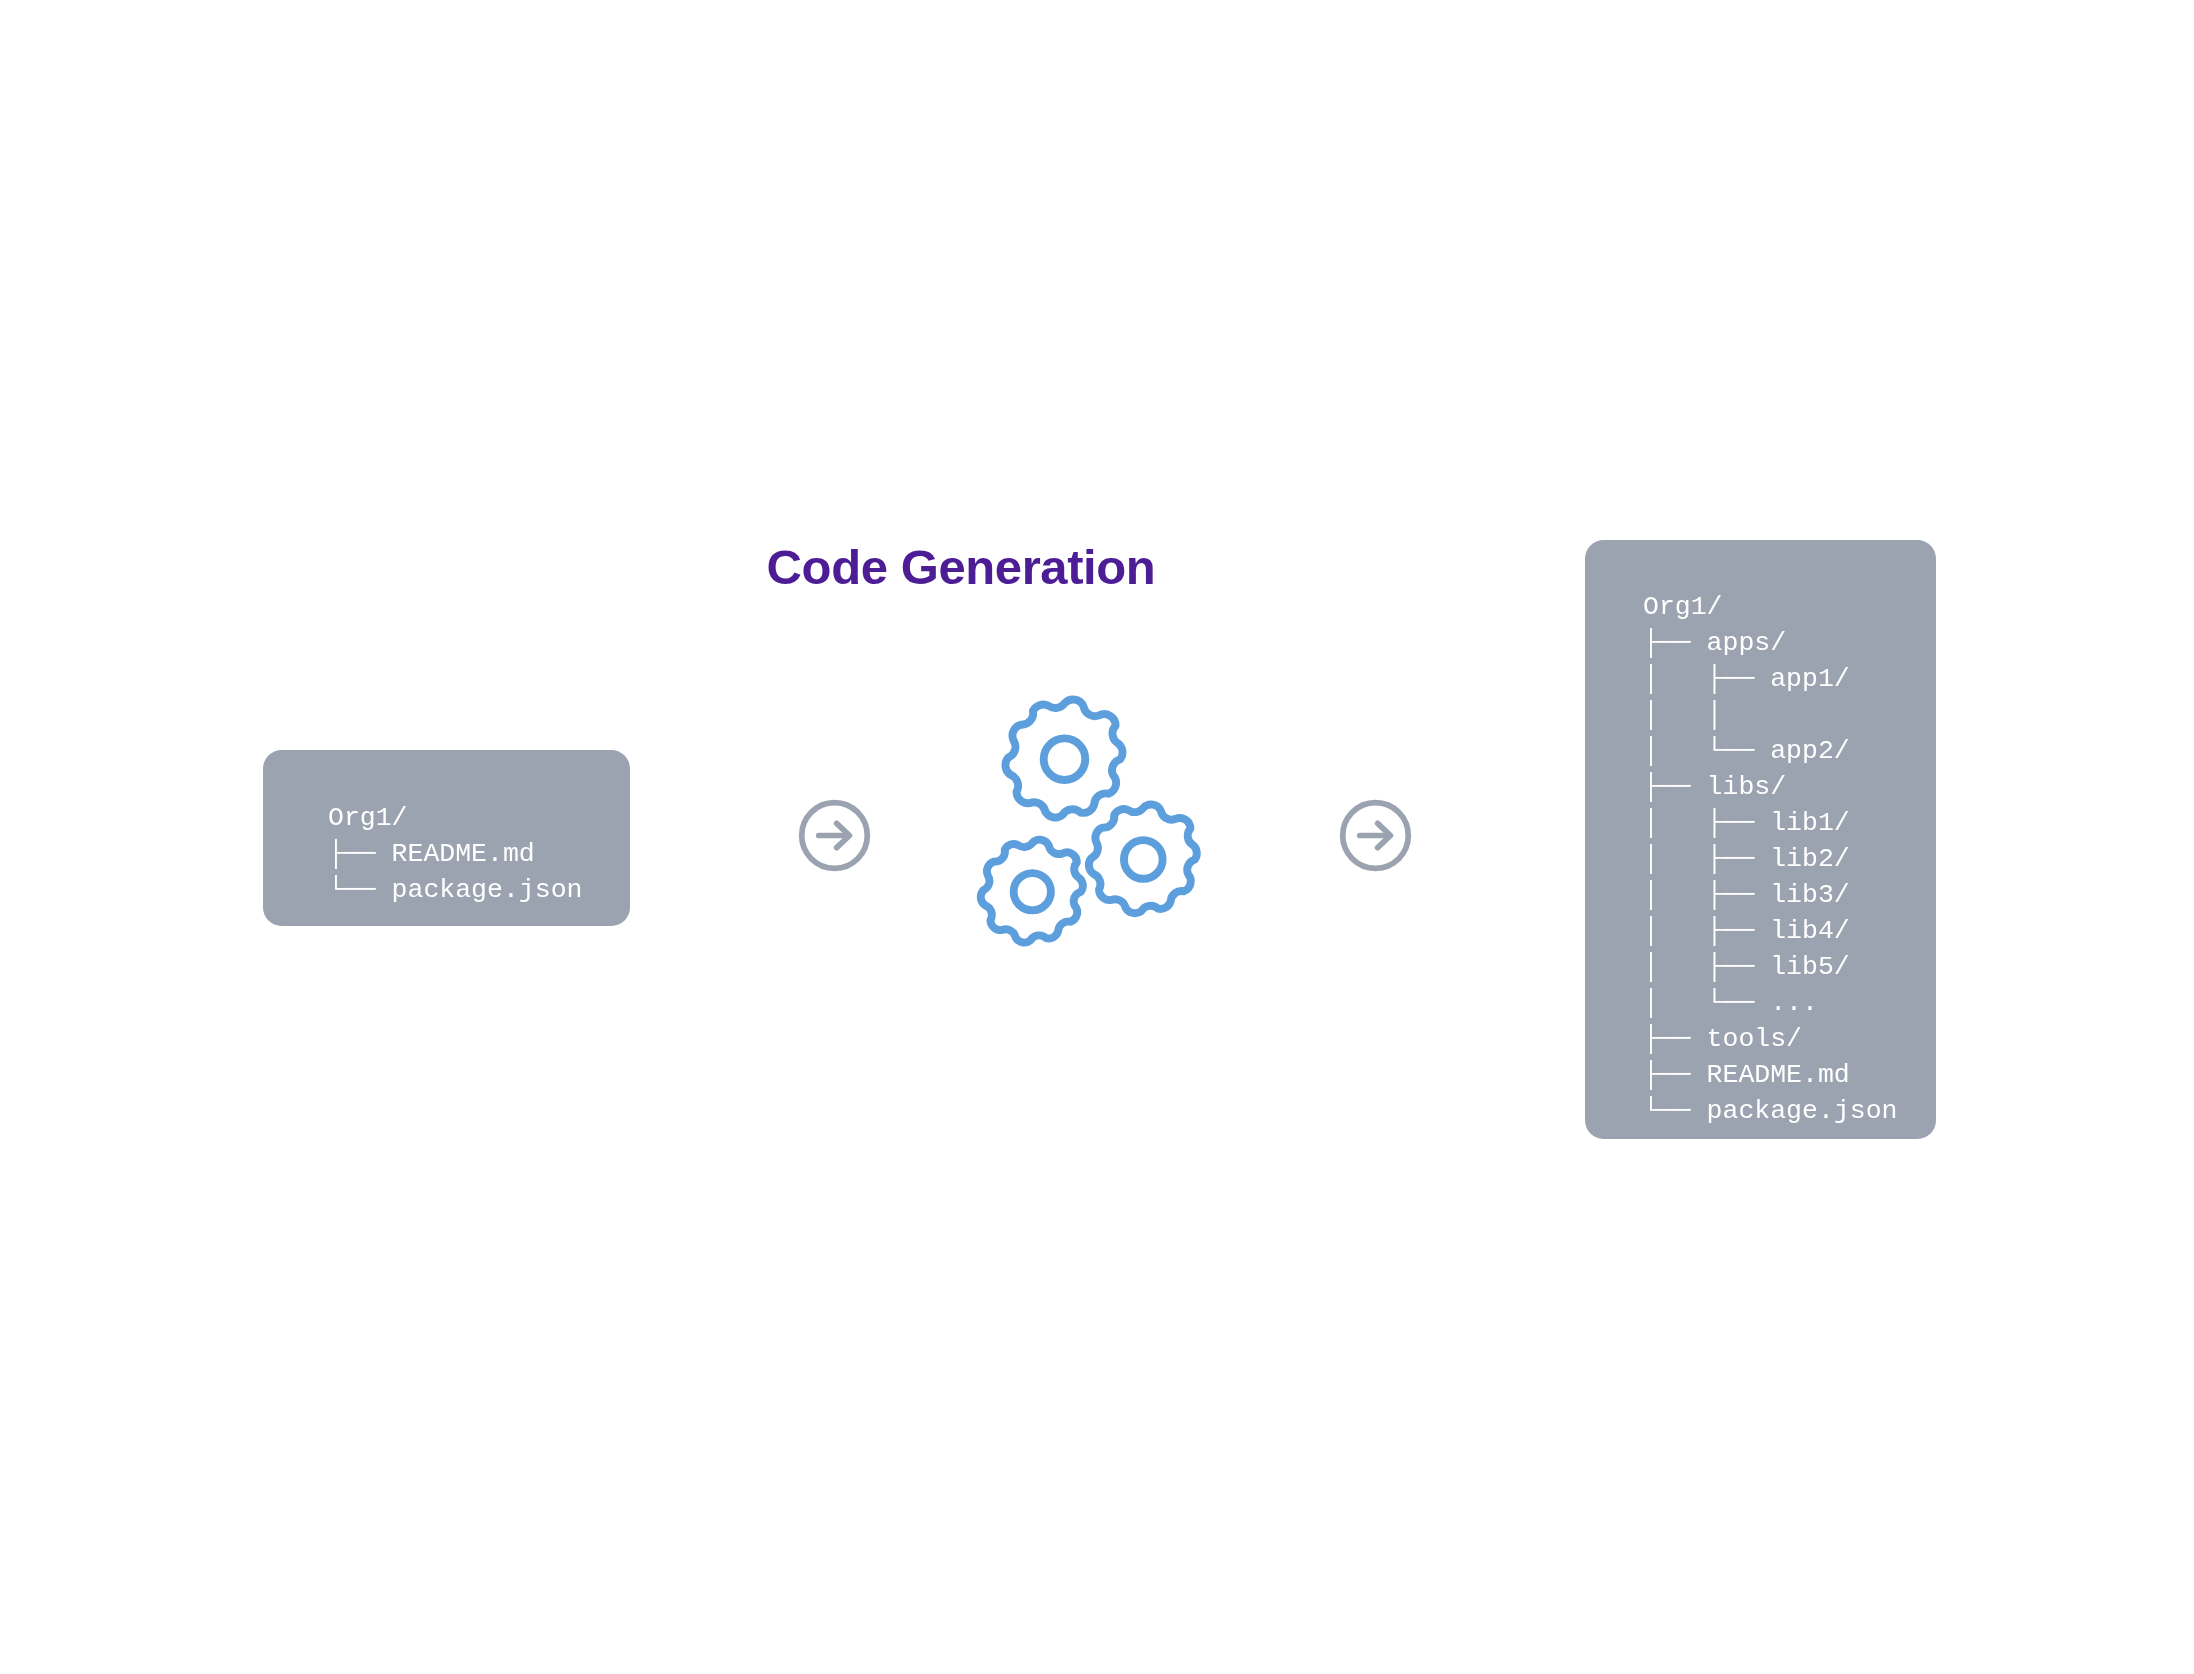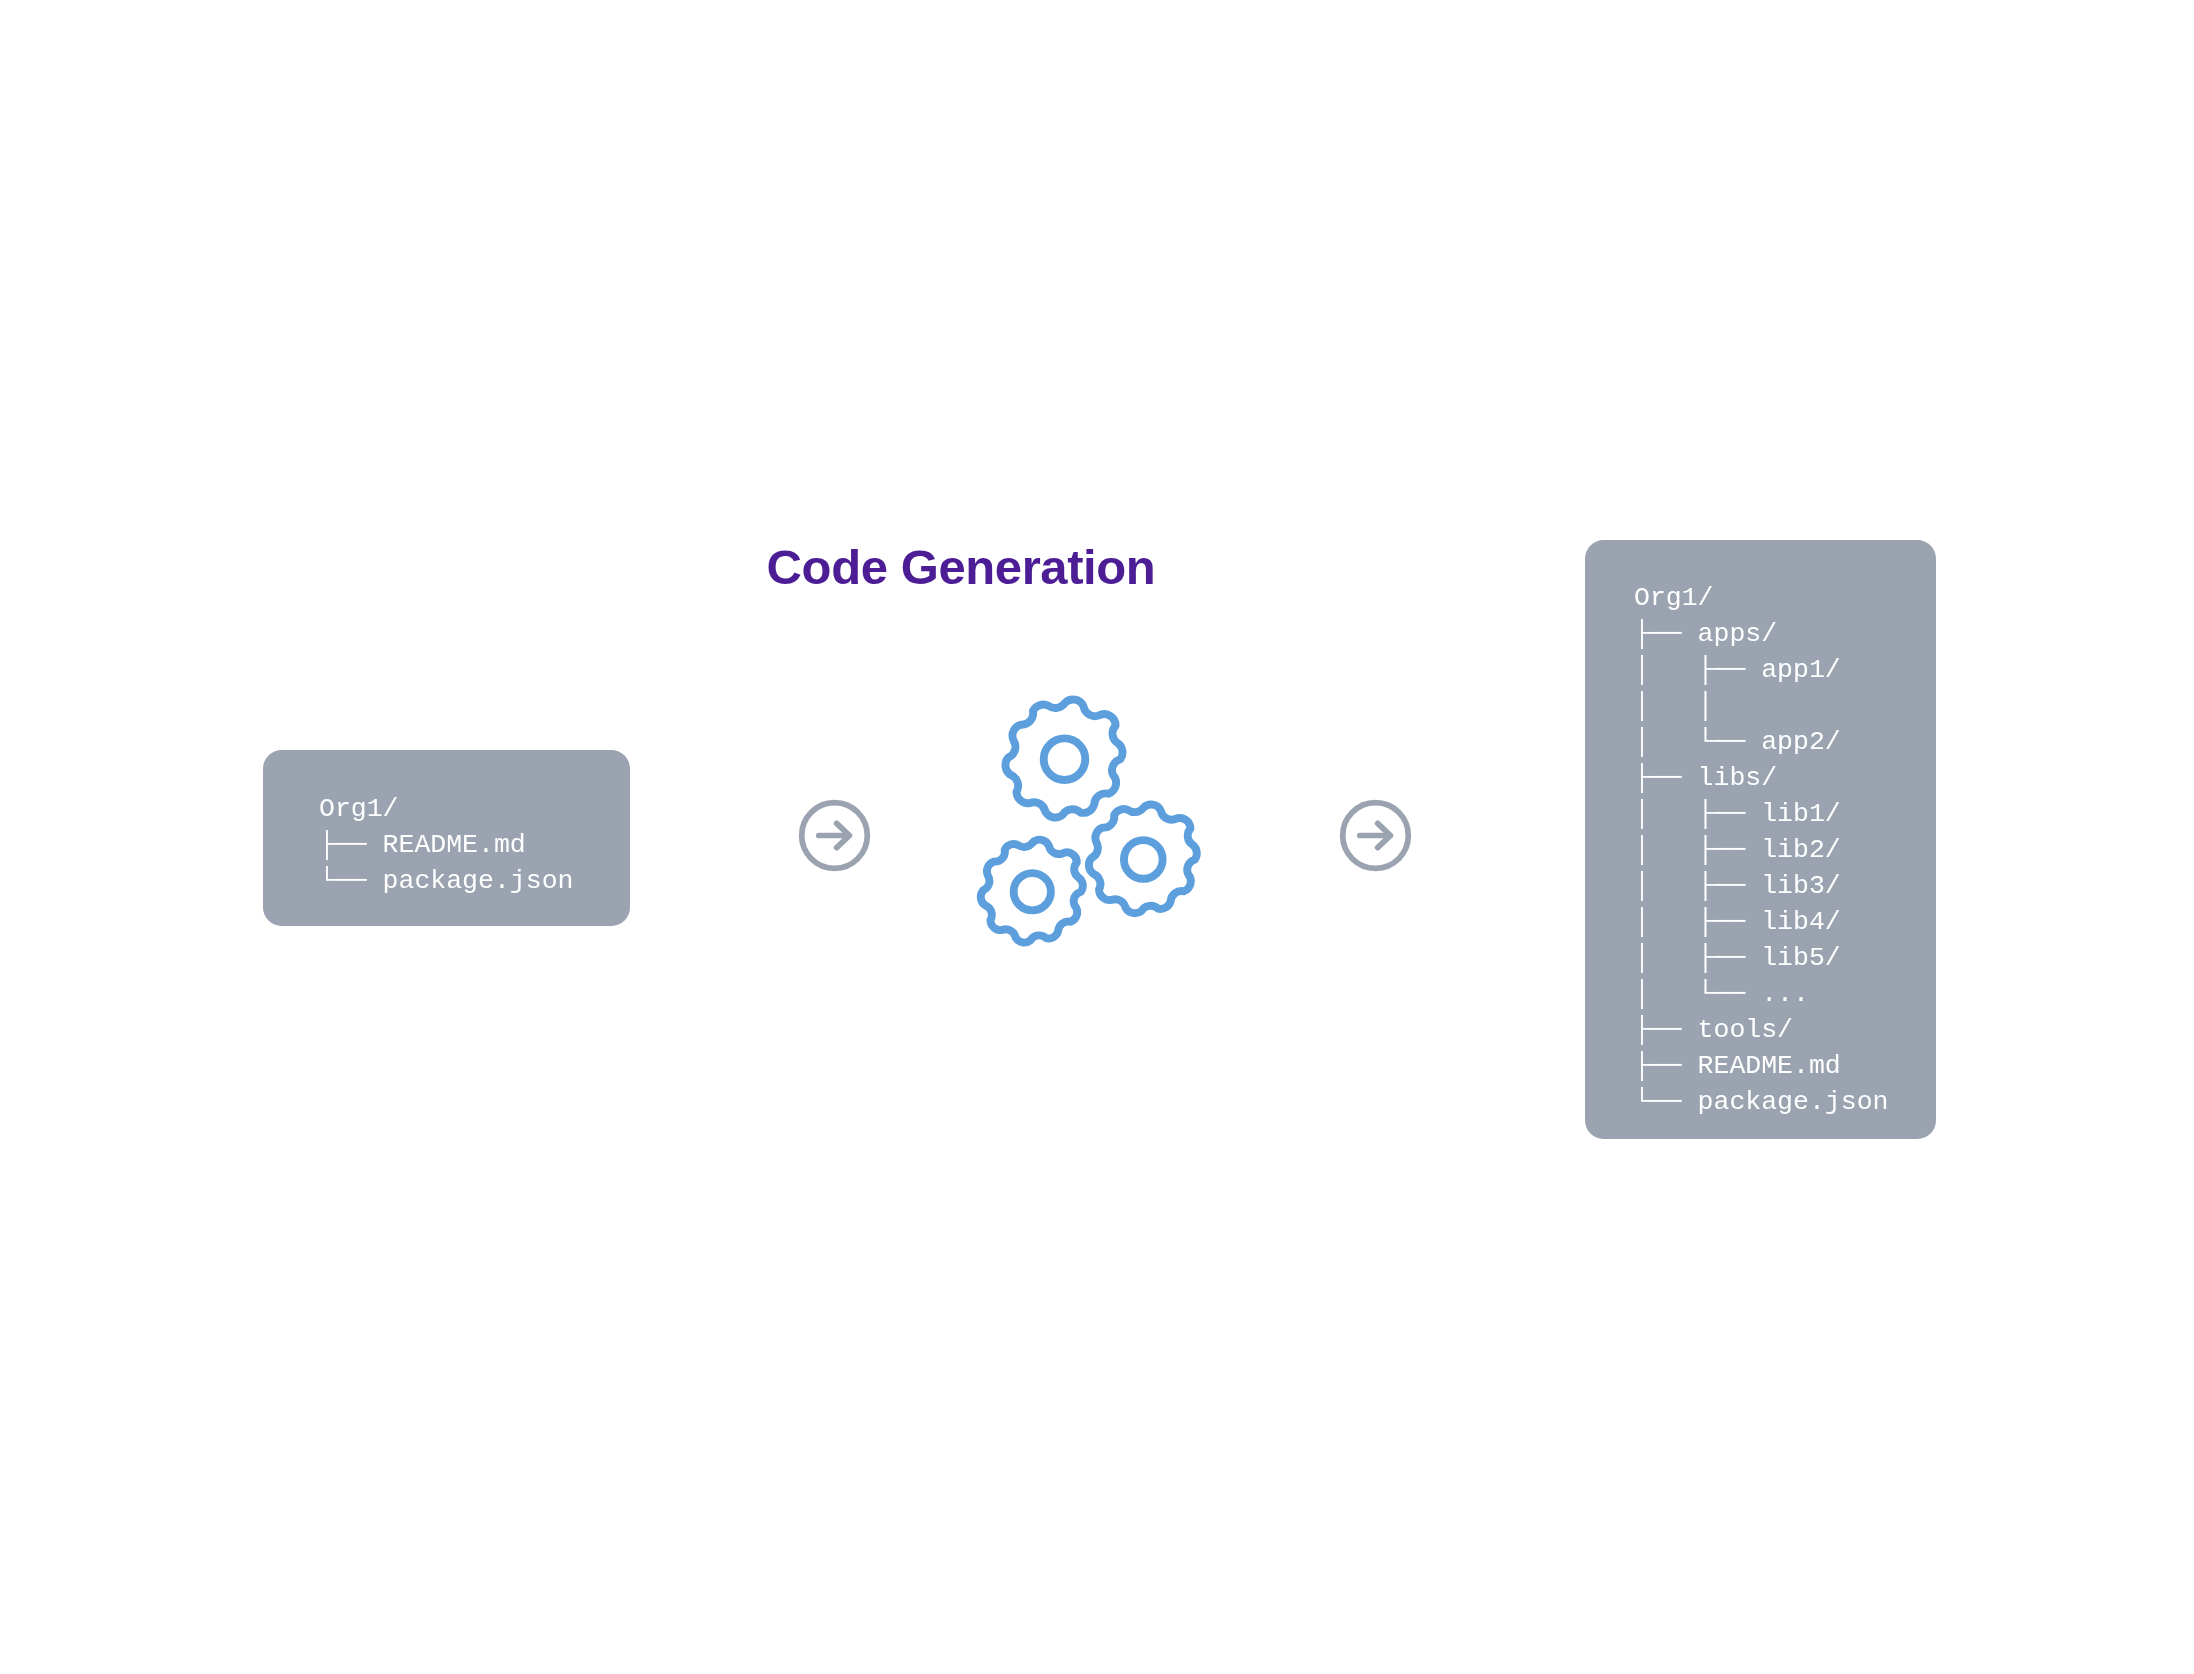--- a/index.html
+++ b/index.html
@@ -44,21 +44,21 @@
     border-radius: 18.6px;
     box-sizing: border-box;
   }
 
   .tree-text {
     font-family: "Liberation Mono", "DejaVu Sans Mono", monospace;
     font-size: 26.5px;
     line-height: 36px;
     color: #ffffff;
     white-space: pre;
-    margin: 0;
+    margin: 9px;
     letter-spacing: 0px;
   }
 
   #panel-input {
     left: 263px;
     top: 750px;
     width: 367px;
     height: 176px;
   }
   #panel-input .tree-text {

